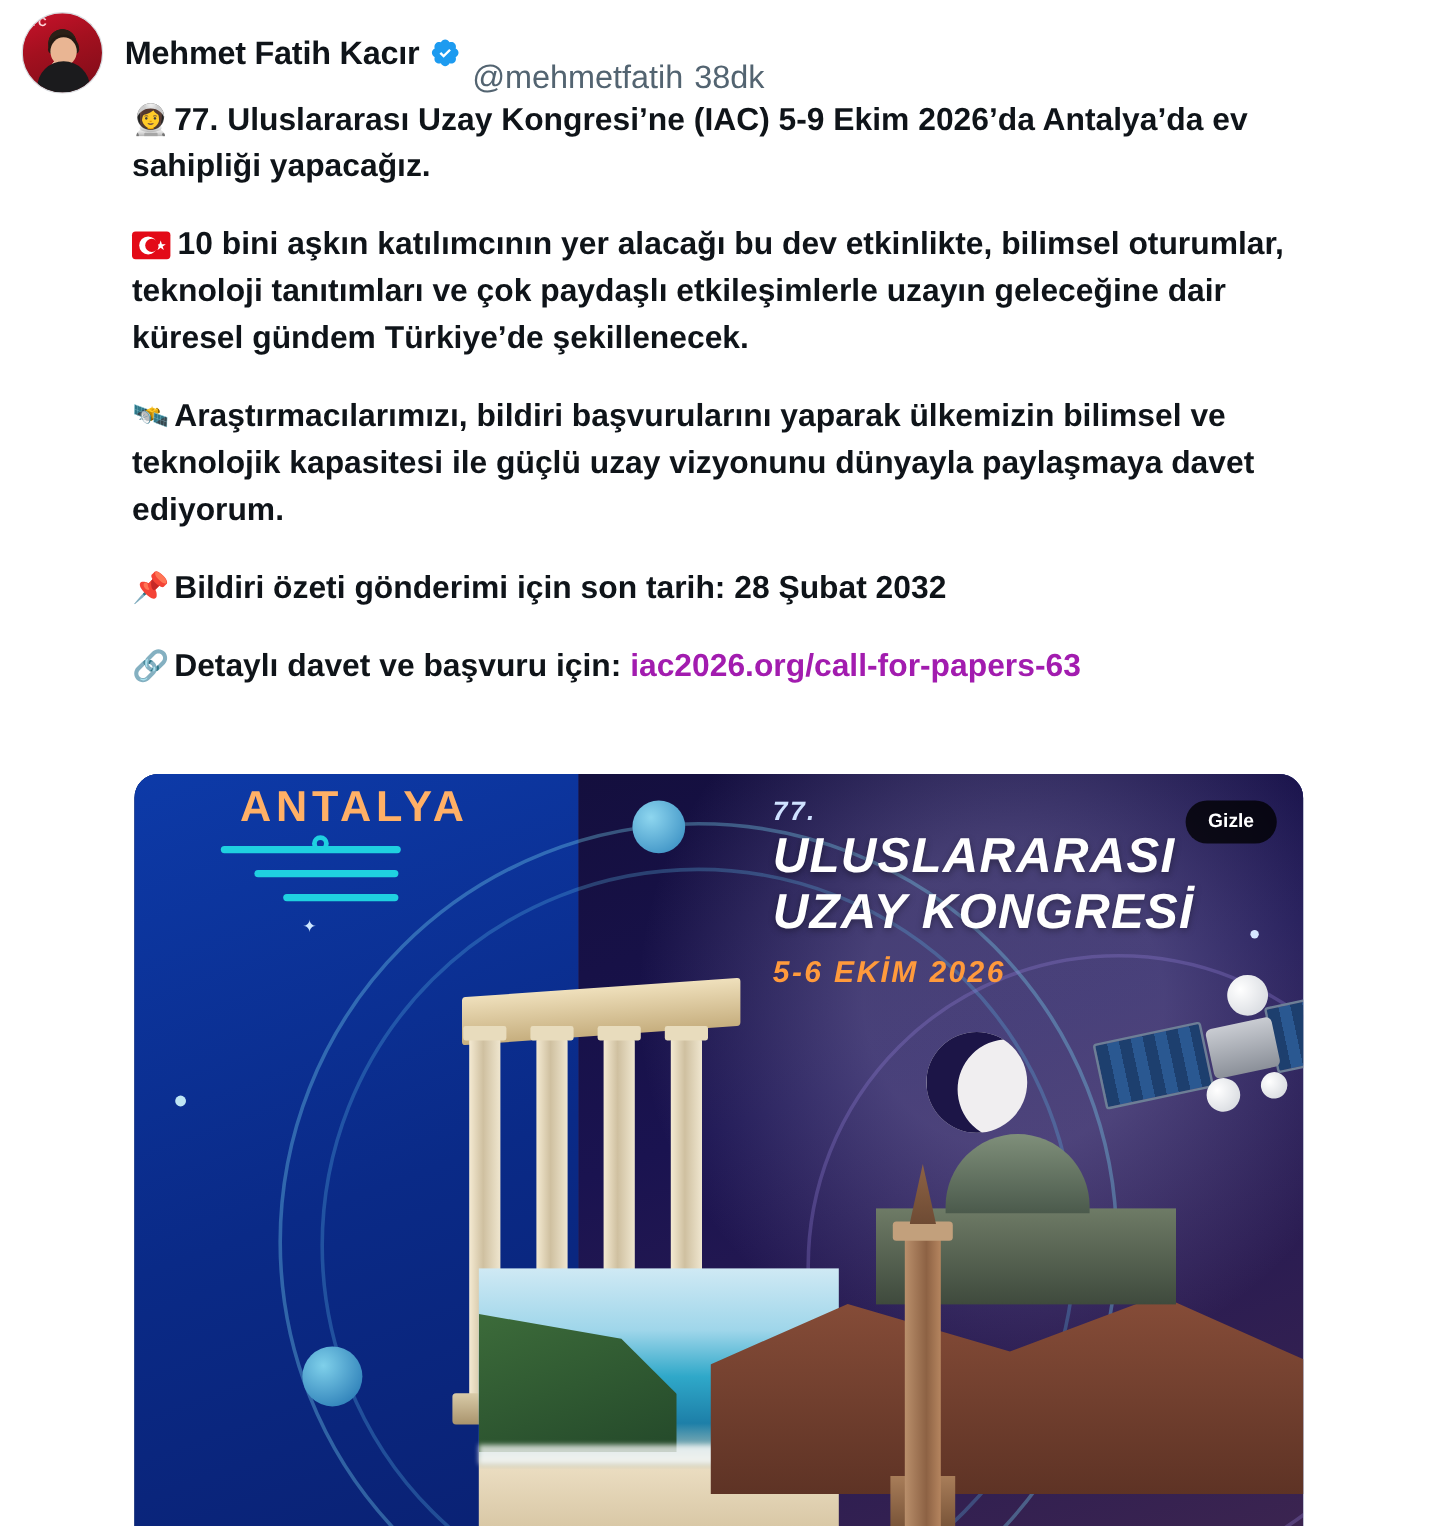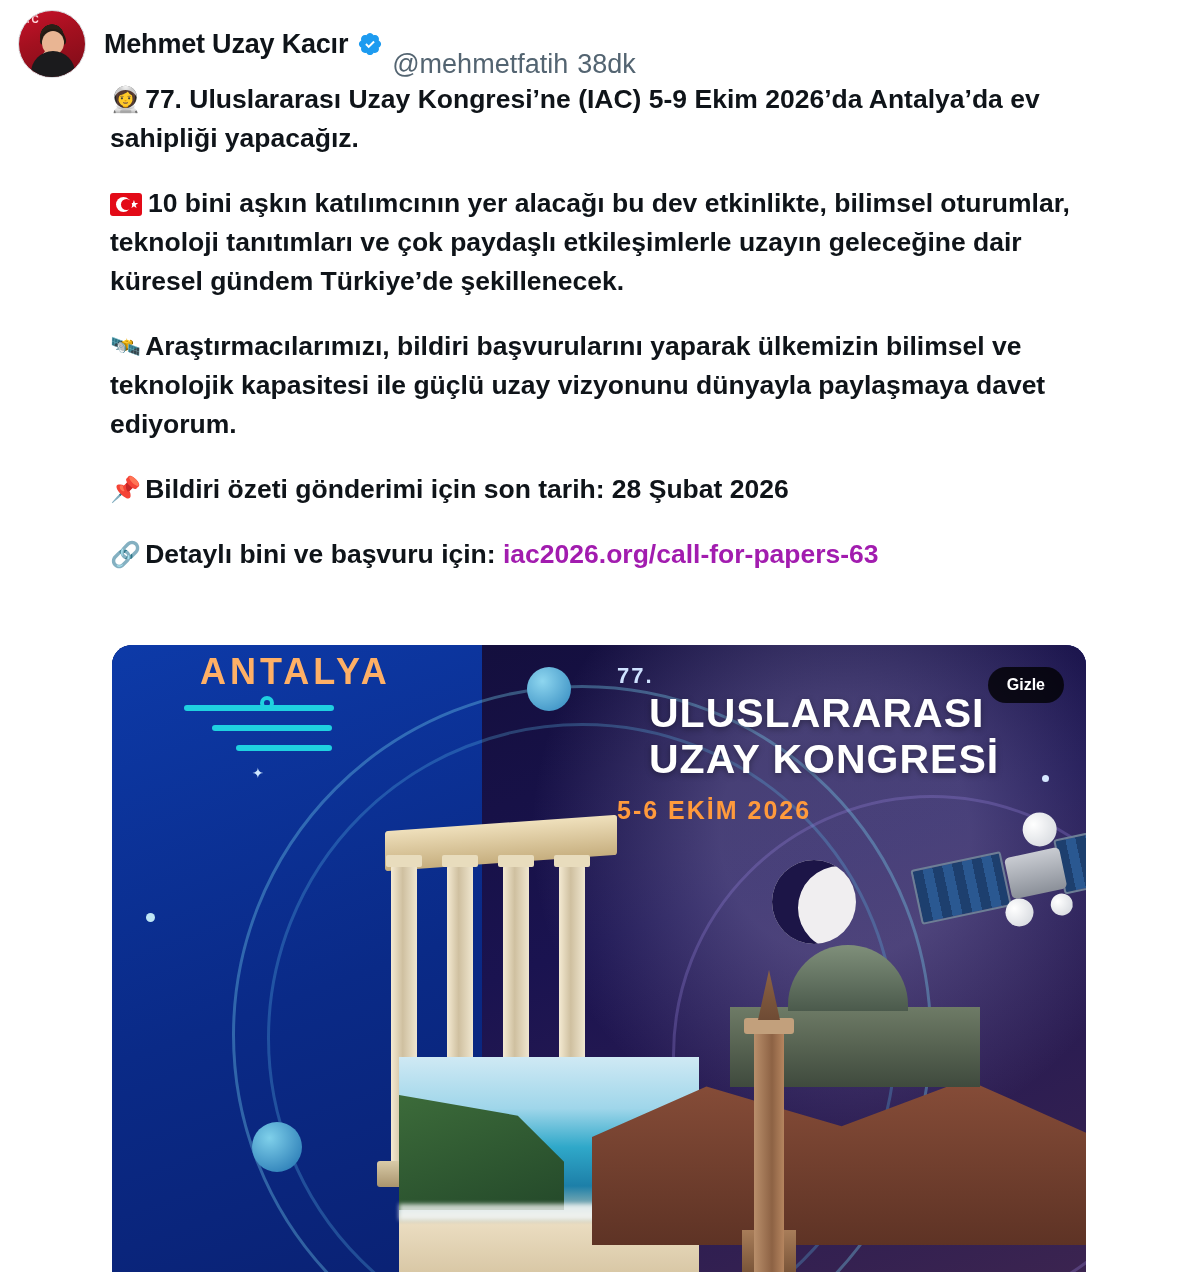--- a/index.html
+++ b/index.html
@@ -367,38 +367,38 @@
     border-radius: 50%;
     background: radial-gradient(circle at 35% 32%, #ffffff, #cfd3d9);
   }
   .sat .d1 { left: 120px; top: 0; width: 34px; height: 34px; }
   .sat .d2 { left: 86px; top: 80px; width: 28px; height: 28px; }
   .sat .d3 { left: 132px; top: 84px; width: 22px; height: 22px; }
 
   
   .poster-text {
     position: absolute;
-    left: 505px; top: 18px;
+    left: 532px; top: 18px;
     width: 420px;
     color: #ffffff;
+    font-style: italic;
   }
   .pt-small {
     font-size: 22px;
     letter-spacing: 2px;
     color: #cfe2ff;
     font-weight: bold;
   }
   .pt-title {
     font-size: 41px;
     font-weight: bold;
     letter-spacing: 1px;
     line-height: 1.08;
     margin-top: 2px;
     text-shadow: 0 2px 6px rgba(0,0,0,0.35);
-    margin-left: 32px;
   }
   .pt-date {
     margin-top: 14px;
     font-size: 25px;
     font-weight: bold;
     color: #ff9a3c;
     letter-spacing: 2px;
   }
   .pt-place {
     margin-top: 8px;
@@ -460,21 +460,21 @@
 
     <div class="header-row">
       <div class="avatar">
         <span class="av-badge">TC</span>
         <span class="av-hair"></span>
         <span class="av-head"></span>
         <span class="av-body"></span>
       </div>
 
       <div class="name-block">
-        <span class="display-name">Mehmet Uzay Kacır</span>
+        <span class="display-name">Mehmet Fatih Kacır</span>
         <svg class="verified" viewBox="0 0 24 24">
           <path fill="#1d9bf0" d="M22.25 12c0-1.43-.88-2.67-2.19-3.34.46-1.39.2-2.9-.81-3.91s-2.52-1.27-3.91-.81C14.67 2.63 13.43 1.75 12 1.75s-2.67.88-3.34 2.19c-1.39-.46-2.9-.2-3.91.81s-1.27 2.52-.81 3.91C2.63 9.33 1.75 10.57 1.75 12s.88 2.67 2.19 3.34c-.46 1.39-.2 2.9.81 3.91s2.52 1.27 3.91.81c.67 1.31 1.91 2.19 3.34 2.19s2.67-.88 3.34-2.19c1.39.46 2.9.2 3.91-.81s1.27-2.52.81-3.91c1.31-.67 2.19-1.91 2.19-3.34z"></path>
           <path fill="#ffffff" d="M10.8 15.9l-3.2-3.2 1.3-1.3 1.9 1.9 4.3-4.3 1.3 1.3-5.6 5.6z"></path>
         </svg>
         <span class="handle">@mehmetfatih</span>
         <span class="timestamp">38dk</span>
       </div>
     </div>
 
     <div class="body">
@@ -485,25 +485,25 @@
 
       <p class="para">
         <span class="flag-tr"><span class="star-tr">★</span></span><span>10 bini aşkın katılımcının yer alacağı bu dev etkinlikte, bilimsel oturumlar, teknoloji tanıtımları ve çok paydaşlı etkileşimlerle uzayın geleceğine dair küresel gündem Türkiye’de şekillenecek.</span>
       </p>
 
       <p class="para">
         <span class="emoji">🛰️</span><span>Araştırmacılarımızı, bildiri başvurularını yaparak ülkemizin bilimsel ve teknolojik kapasitesi ile güçlü uzay vizyonunu dünyayla paylaşmaya davet ediyorum.</span>
       </p>
 
       <p class="para">
-        <span class="emoji">📌</span><span>Bildiri özeti gönderimi için son tarih: 28 Şubat 2026</span>
+        <span class="emoji">📌</span><span>Bildiri özeti gönderimi için son tarih: 28 Şubat 2032</span>
       </p>
 
       <p class="para">
-        <span class="emoji">🔗</span><span>Detaylı bini ve başvuru için: </span><a class="link" href="#">iac2026.org/call-for-papers-63</a>
+        <span class="emoji">🔗</span><span>Detaylı davet ve başvuru için: </span><a class="link" href="#">iac2026.org/call-for-papers-63</a>
       </p>
 
     </div>
   </div>
 
   <div class="media">
     <div class="poster">
 
       <div class="leftcol"></div>
       <div class="rightcol"></div>

